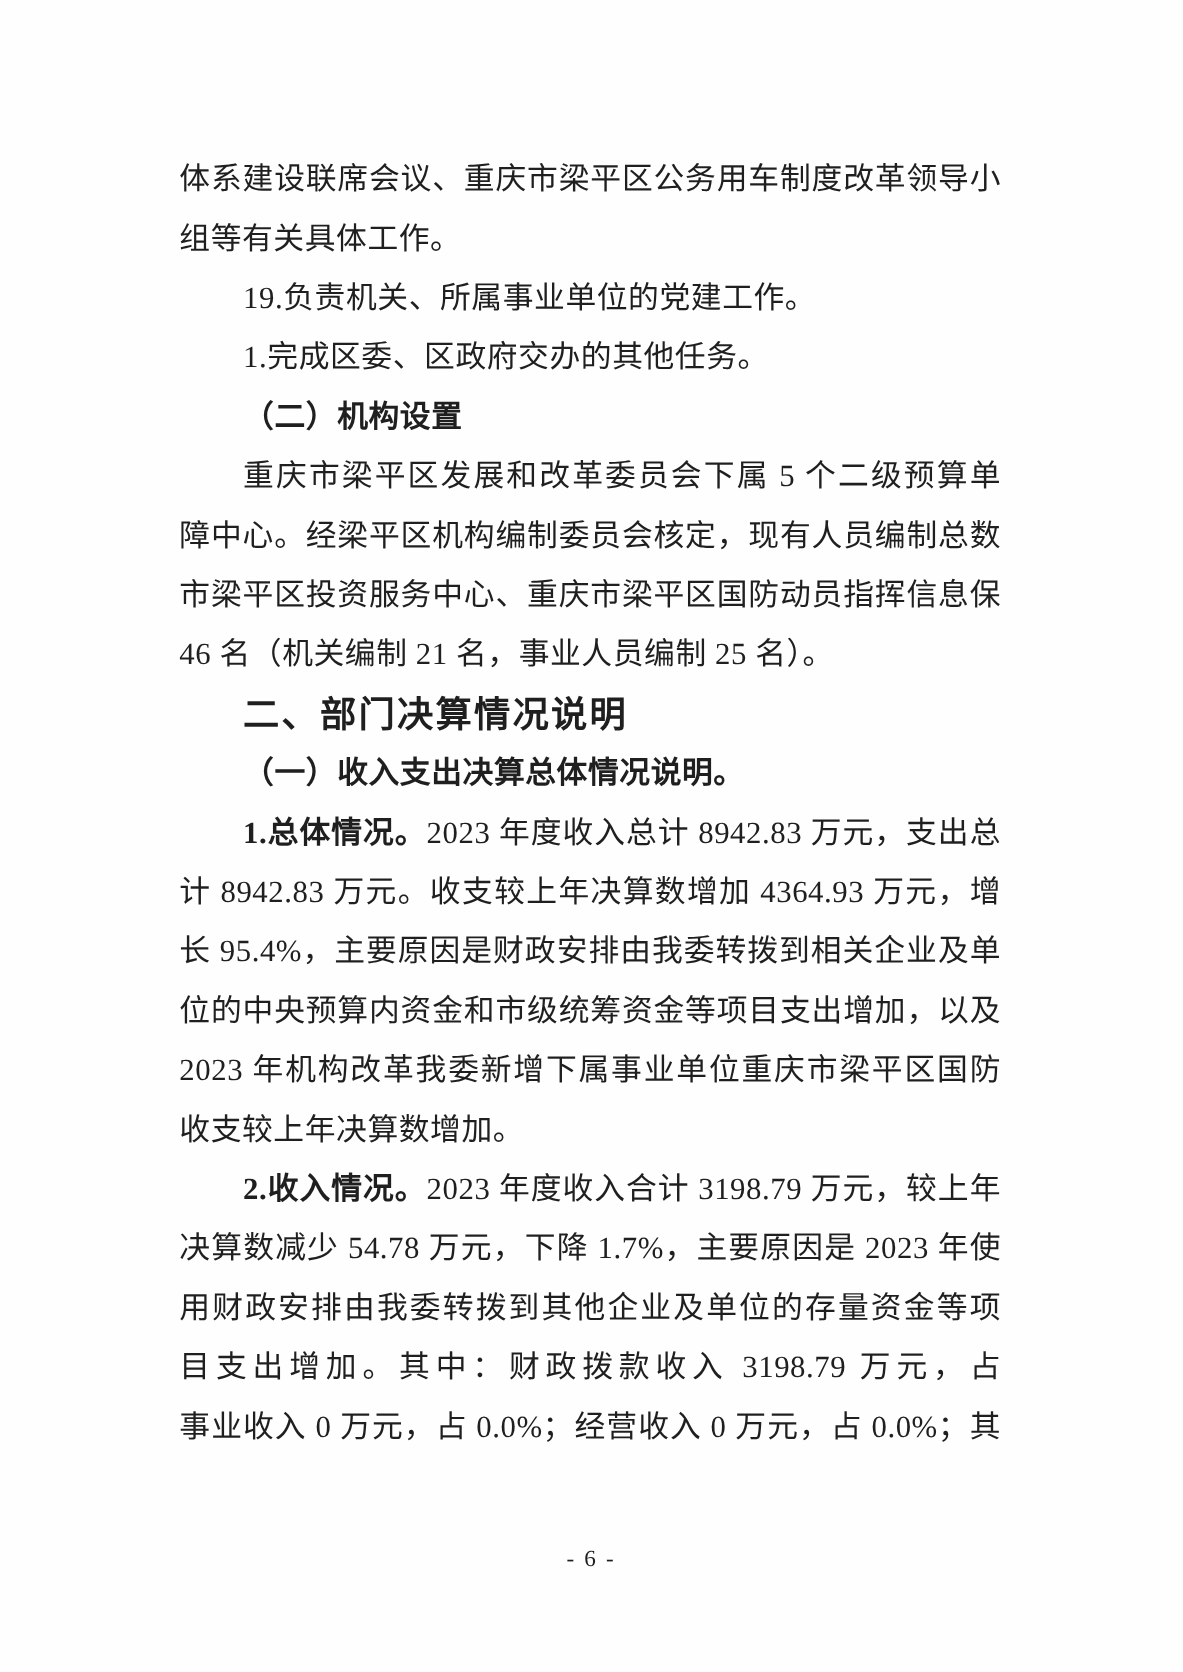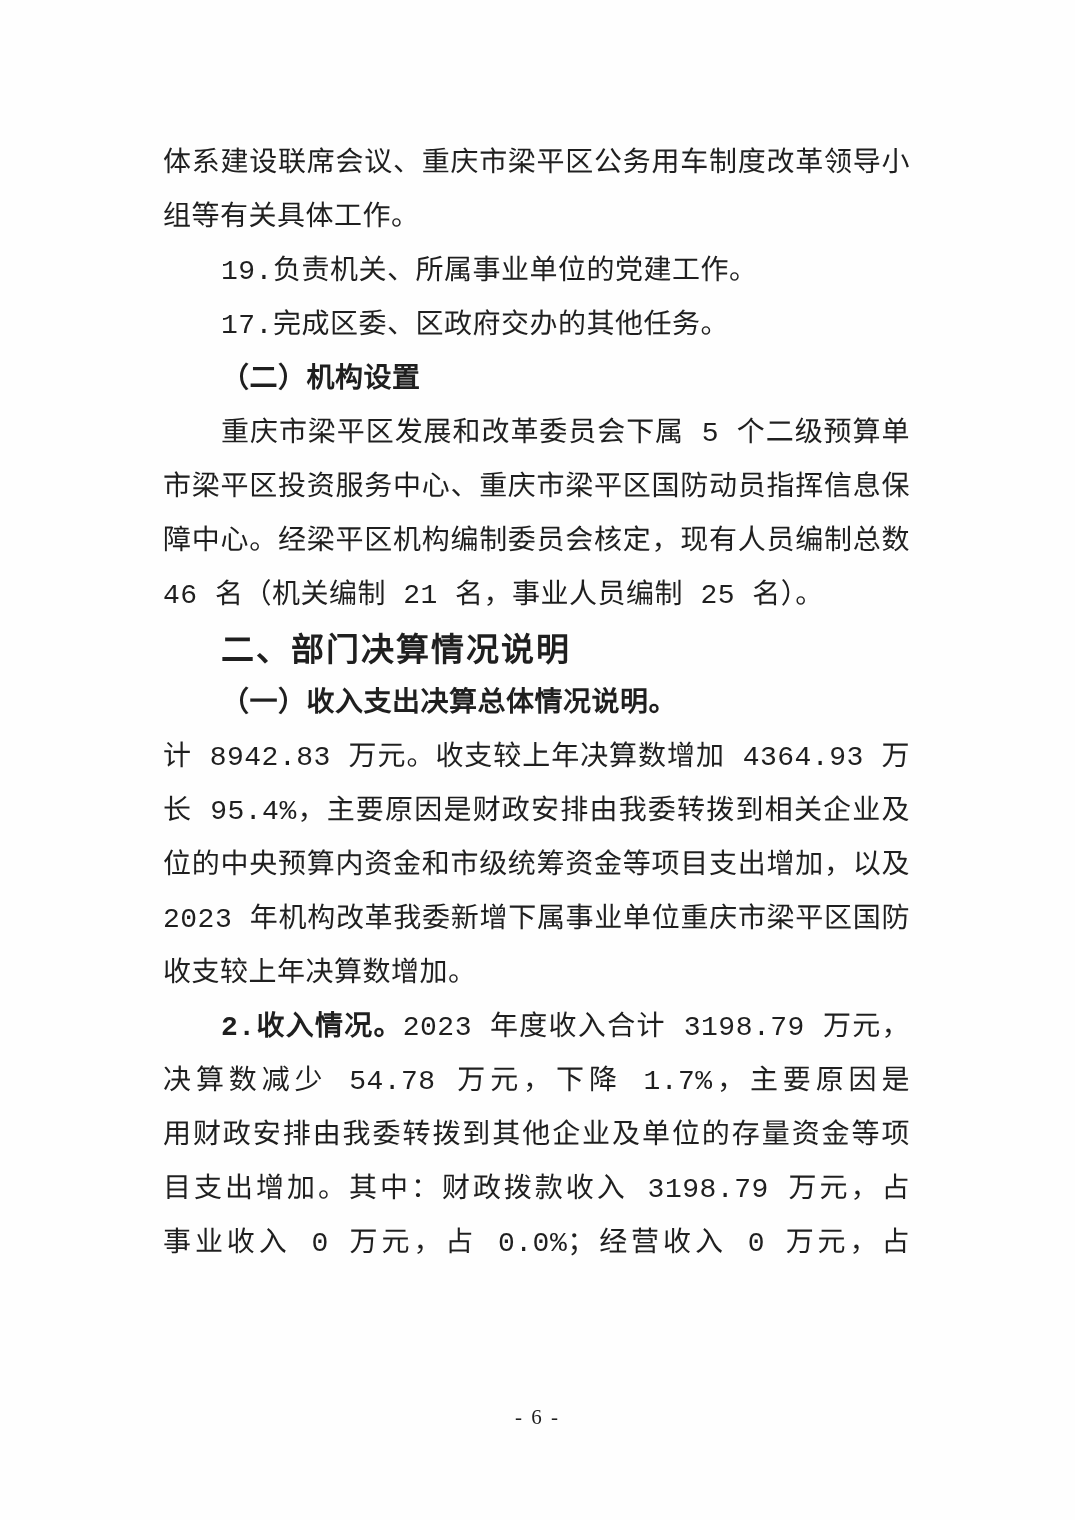--- a/index.html
+++ b/index.html
@@ -18,21 +18,20 @@
     left: 163px;
     top: 137px;
     width: 747px;
   }
   .line {
     height: 54px;
     line-height: 54px;
     font-size: 28px;
     overflow: hidden;
     letter-spacing: 0.5px;
-    font-family: Liberation Mono, monospace;
   }
   .just {
     text-align: justify;
     text-align-last: justify;
   }
   .indent { text-indent: 58px; }
   .h-kai { font-weight: bold; }
   .h-sans {
     font-family: "Liberation Sans", "DejaVu Sans", sans-serif;
     font-weight: bold;
@@ -53,28 +52,31 @@
 </style>
 </head>
 <body>
 
 <div class="page">
   <div class="content">
 
     <div class="line just">体系建设联席会议、重庆市梁平区公务用车制度改革领导小</div>
     <div class="line">组等有关具体工作。</div>
     <div class="line indent">19.负责机关、所属事业单位的党建工作。</div>
-    <div class="line indent">17.完成区委、区政府交办的其他任务。</div>
+    <div class="line indent">1.完成区委、区政府交办的其他任务。</div>
     <div class="line indent h-kai">（二）机构设置</div>
     <div class="line just indent">重庆市梁平区发展和改革委员会下属 5 个二级预算单</div>
+    <div class="line just">障中心。经梁平区机构编制委员会核定，现有人员编制总数</div>
     <div class="line just">市梁平区投资服务中心、重庆市梁平区国防动员指挥信息保</div>
-    <div class="line just">障中心。经梁平区机构编制委员会核定，现有人员编制总数</div>
     <div class="line">46 名（机关编制 21 名，事业人员编制 25 名）。</div>
     <div class="line indent h-sans">二、部门决算情况说明</div>
     <div class="line indent h-kai">（一）收入支出决算总体情况说明。</div>
+    <div class="line just indent">
+      <span class="lead">1.总体情况。</span><span>2023 年度收入总计 8942.83 万元，支出总</span>
+    </div>
     <div class="line just">计 8942.83 万元。收支较上年决算数增加 4364.93 万元，增</div>
     <div class="line just">长 95.4%，主要原因是财政安排由我委转拨到相关企业及单</div>
     <div class="line just">位的中央预算内资金和市级统筹资金等项目支出增加，以及</div>
     <div class="line just">2023 年机构改革我委新增下属事业单位重庆市梁平区国防</div>
     <div class="line">收支较上年决算数增加。</div>
     <div class="line just indent">
       <span class="lead">2.收入情况。</span><span>2023 年度收入合计 3198.79 万元，较上年</span>
     </div>
     <div class="line just">决算数减少 54.78 万元，下降 1.7%，主要原因是 2023 年使</div>
     <div class="line just">用财政安排由我委转拨到其他企业及单位的存量资金等项</div>

